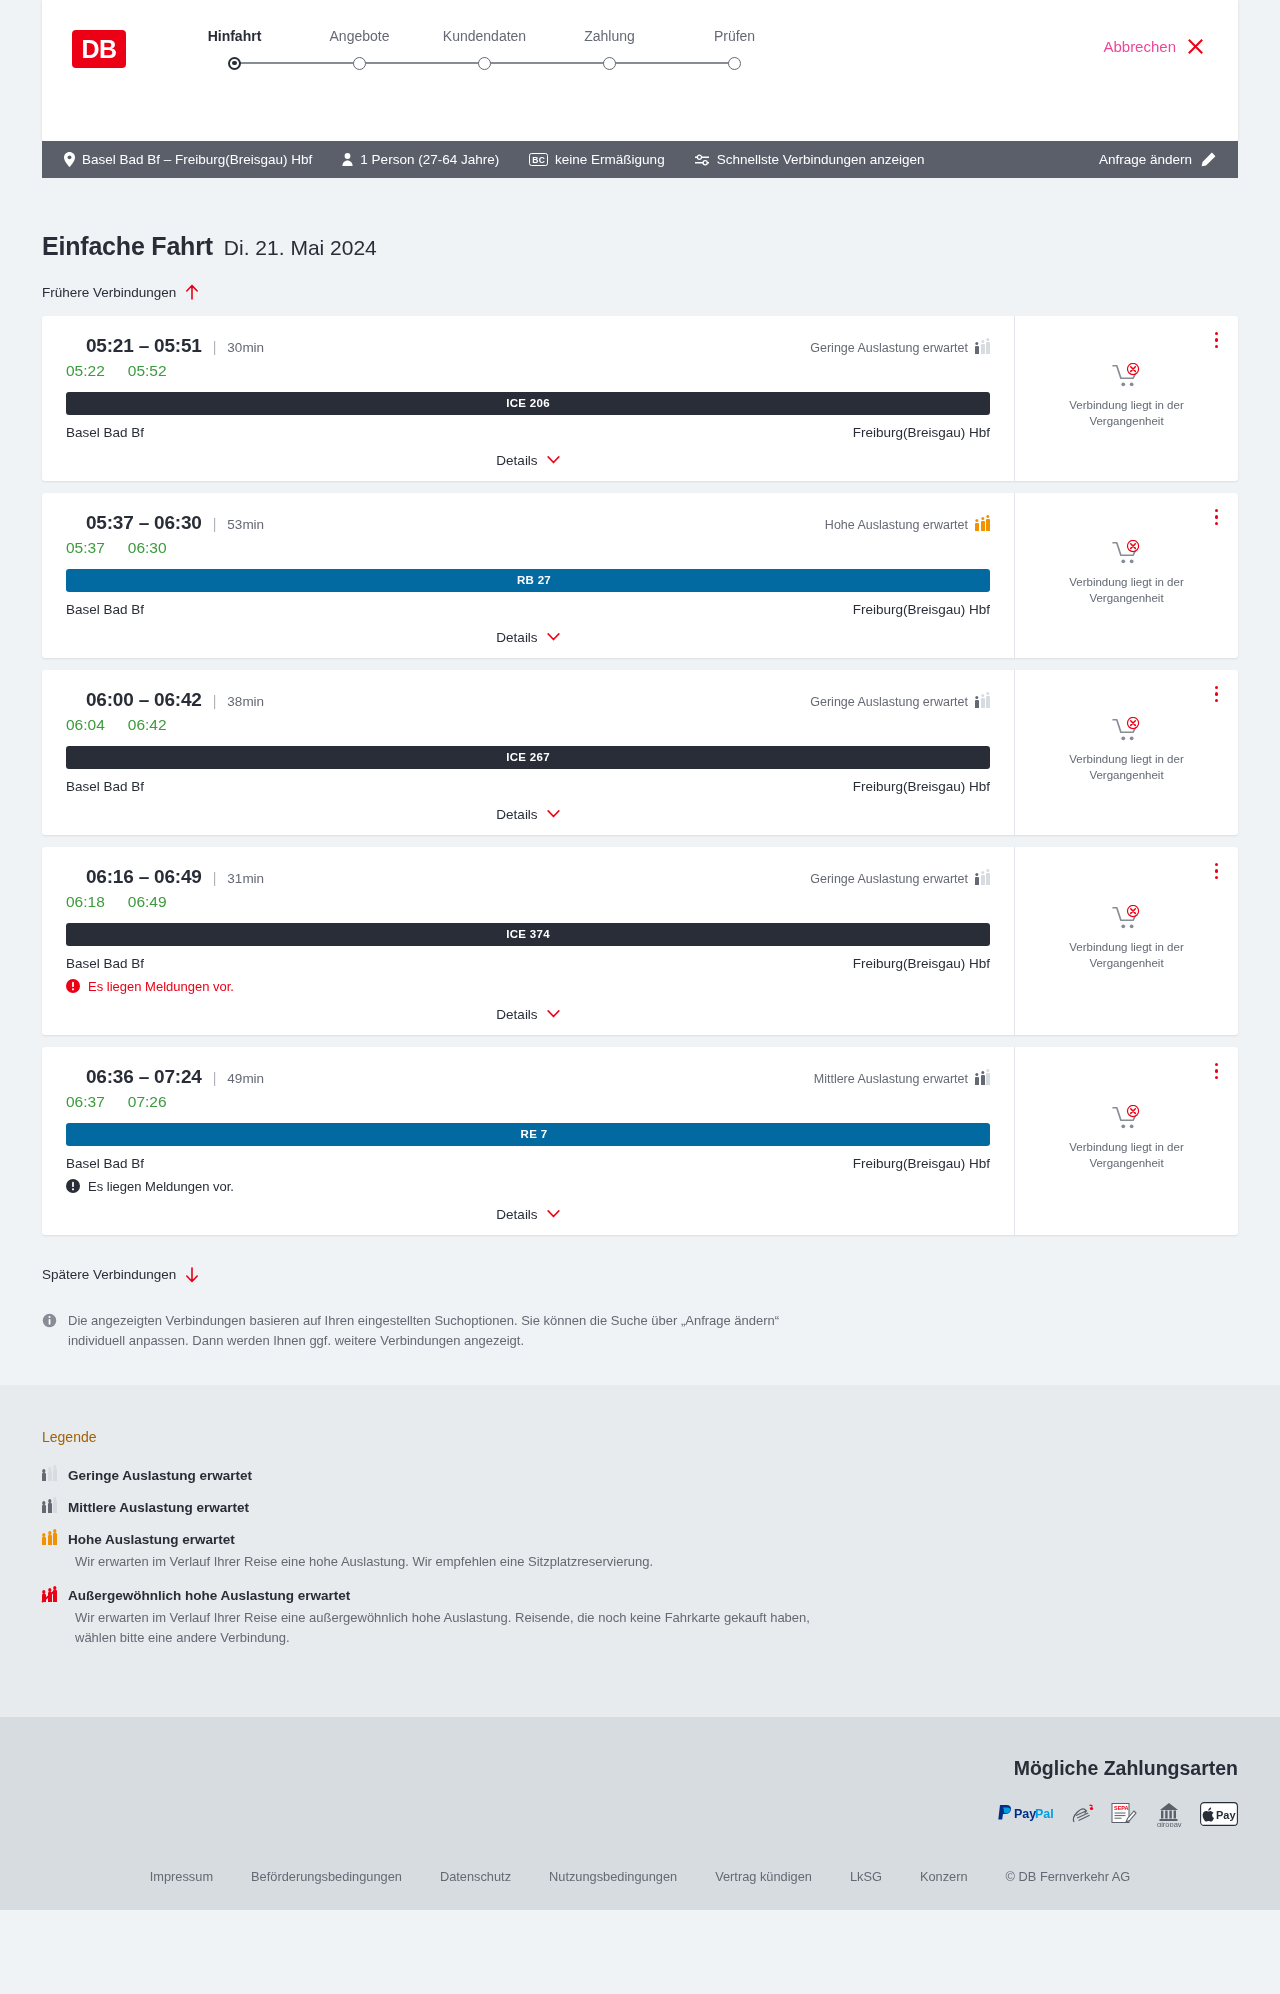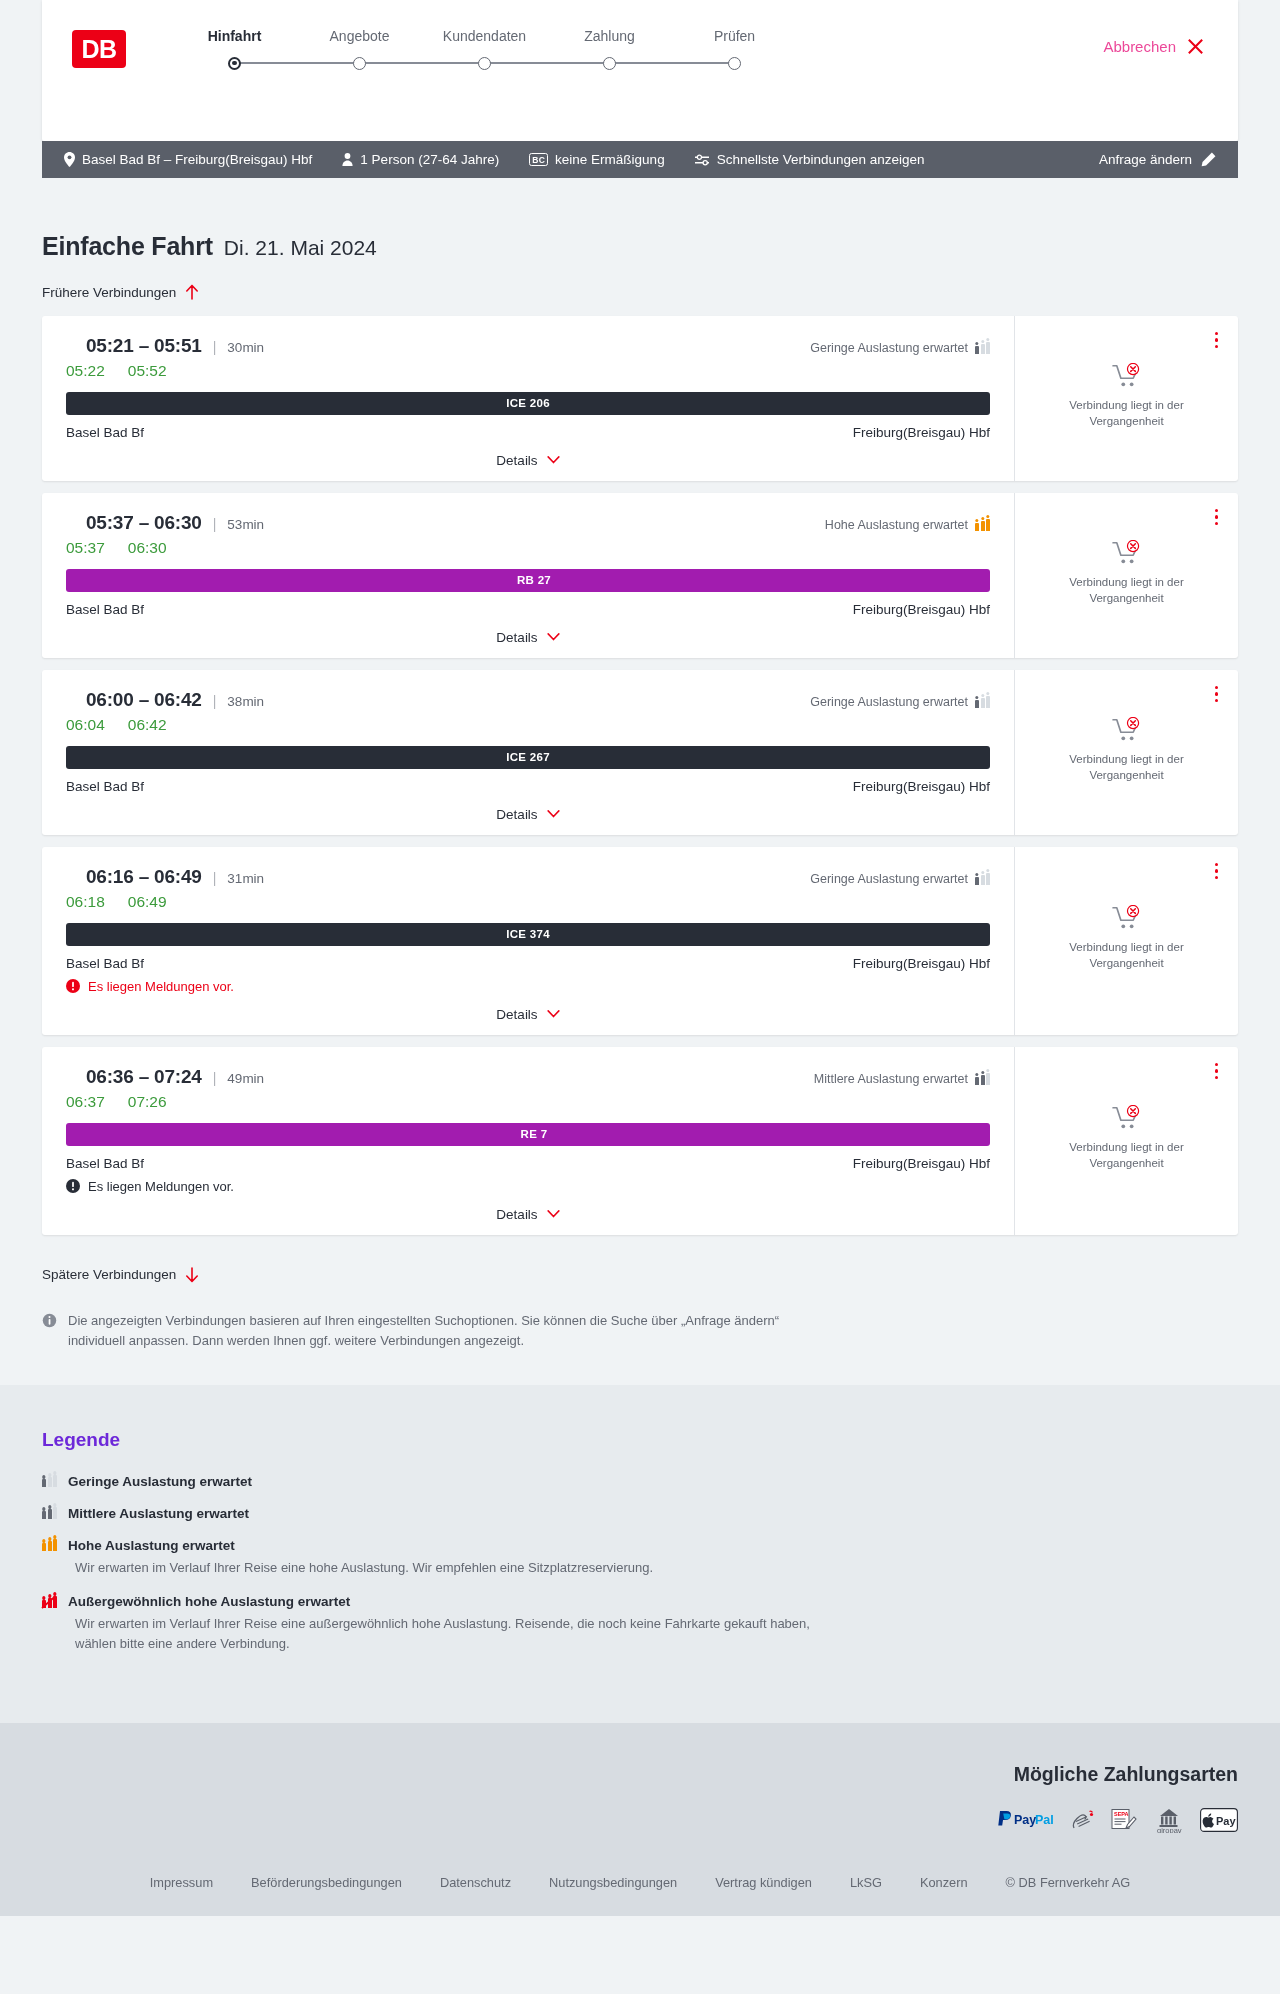--- a/index.html
+++ b/index.html
@@ -237,21 +237,21 @@
     border-radius: 3px;
     display: flex;
     align-items: center;
     justify-content: center;
     color: #fff;
     font-size: 11.5px;
     font-weight: 700;
     letter-spacing: .3px;
   }
   .train-bar.fern { background: #282d37; }
-  .train-bar.nah  { background: #a21caf; padding-left: 12px; }
+  .train-bar.nah  { background: #0369a1; padding-left: 12px; }
   .stations {
     margin-top: 10px;
     display: flex;
     justify-content: space-between;
     font-size: 13.5px;
     color: #282d37;
   }
   .msg-row {
     margin-top: 8px;
     display: flex;
@@ -322,21 +322,21 @@
     line-height: 1.52;
     max-width: 790px;
   }
   .info-note svg { flex: none; margin-top: 2px; }
 
   
   .legend-wrap {
     background: #e7ebee;
     padding: 44px 42px 52px 42px;
   }
-  .legend-title { font-size: 19px; color: #6d28d9; margin-bottom: 23px; font-weight: 700; }
+  .legend-title { font-size: 14px; color: #a16207; margin-bottom: 23px; font-weight: 400; }
   .legend-item { margin-bottom: 17px; }
   .legend-head {
     display: flex;
     align-items: center;
     gap: 11px;
     font-size: 13.5px;
     font-weight: 700;
     color: #282d37;
   }
   .legend-desc {

